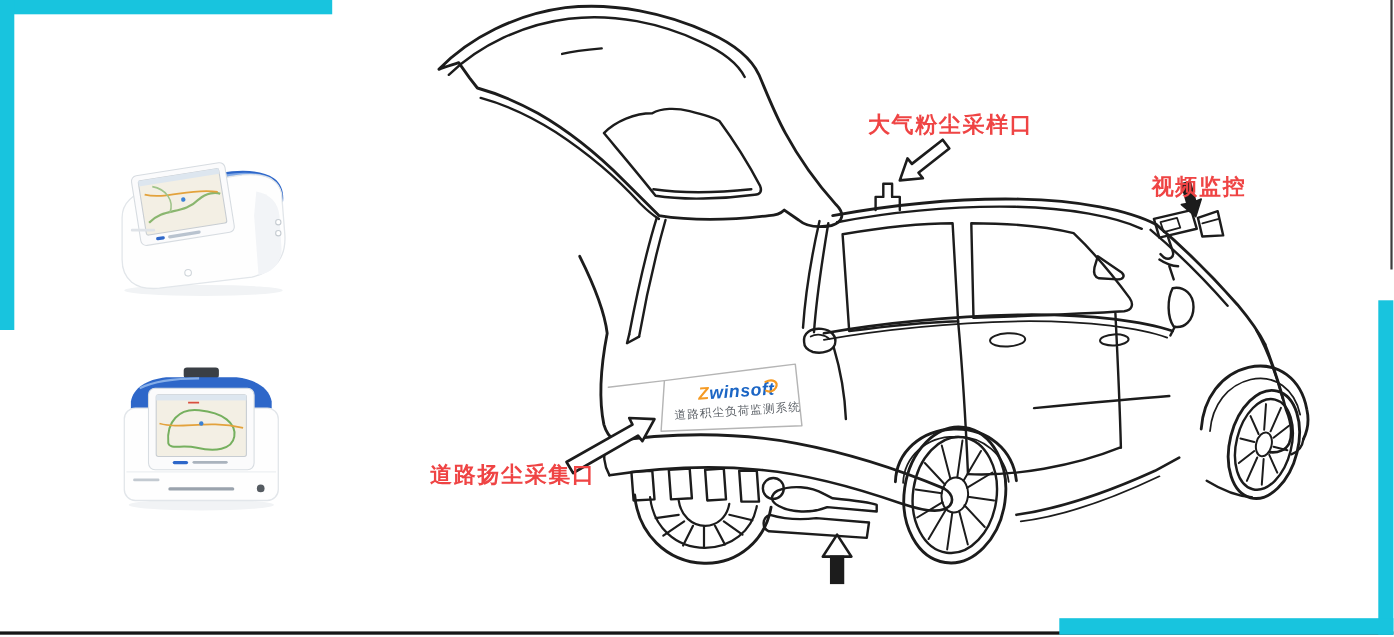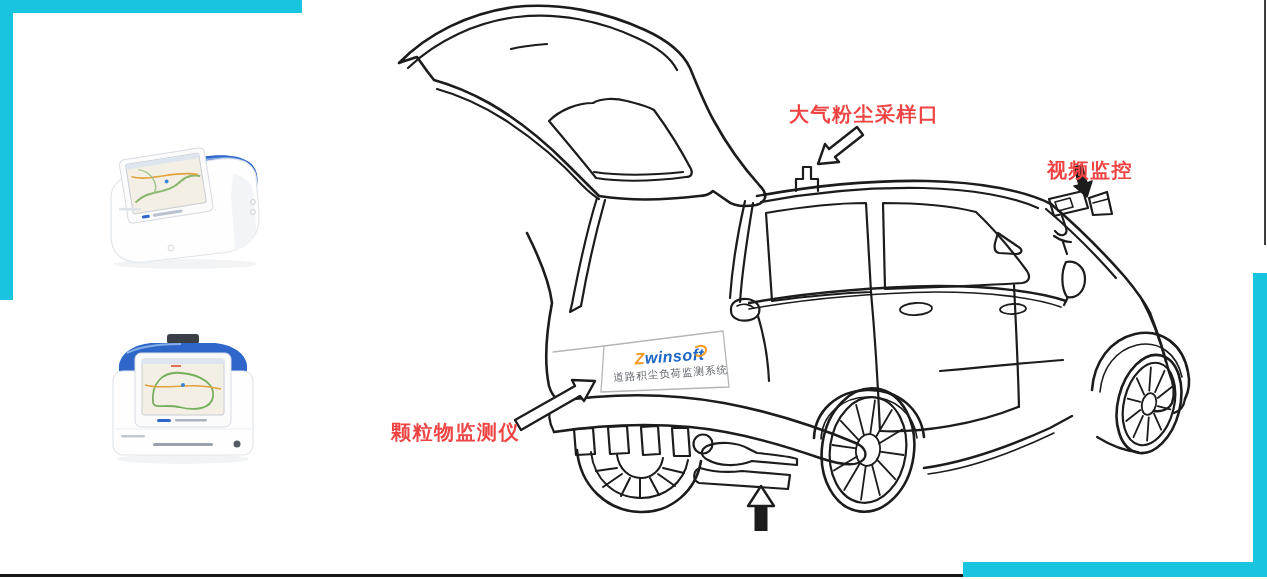--- a/index.html
+++ b/index.html
@@ -253,21 +253,21 @@
       <polygon points="595,381 572,380 575,386 515,420 521,430 580,396 584,401" fill="#ffffff" stroke-width="2.4"></polygon>
       <g>
         <polygon points="761,486 748,506 774,506" fill="#ffffff" stroke-width="2.4"></polygon>
         <rect x="754.5" y="505" width="13" height="26" fill="#1c1c1c" stroke="none"></rect>
       </g>
     </g>
   </svg>
 
   <div class="callout label-atmo">大气粉尘采样口</div>
   <div class="callout label-video">视频监控</div>
-  <div class="callout label-part">颗粒物监测仪</div>
+  <div class="callout label-part">道路扬尘采集口</div>
 
   <div class="decal">
     <span class="brand"><span>Zwinsoft</span><svg class="swoosh" width="14" height="14" viewBox="0 0 14 14">
           <path d="M2 3 C9 0 14 4 11 9 C9 12 5 13 2 11" fill="none" stroke="#f59a23" stroke-width="2" stroke-linecap="round"></path>
         </svg></span>
     <div class="system">道路积尘负荷监测系统</div>
   </div>
 
 </div>
 

